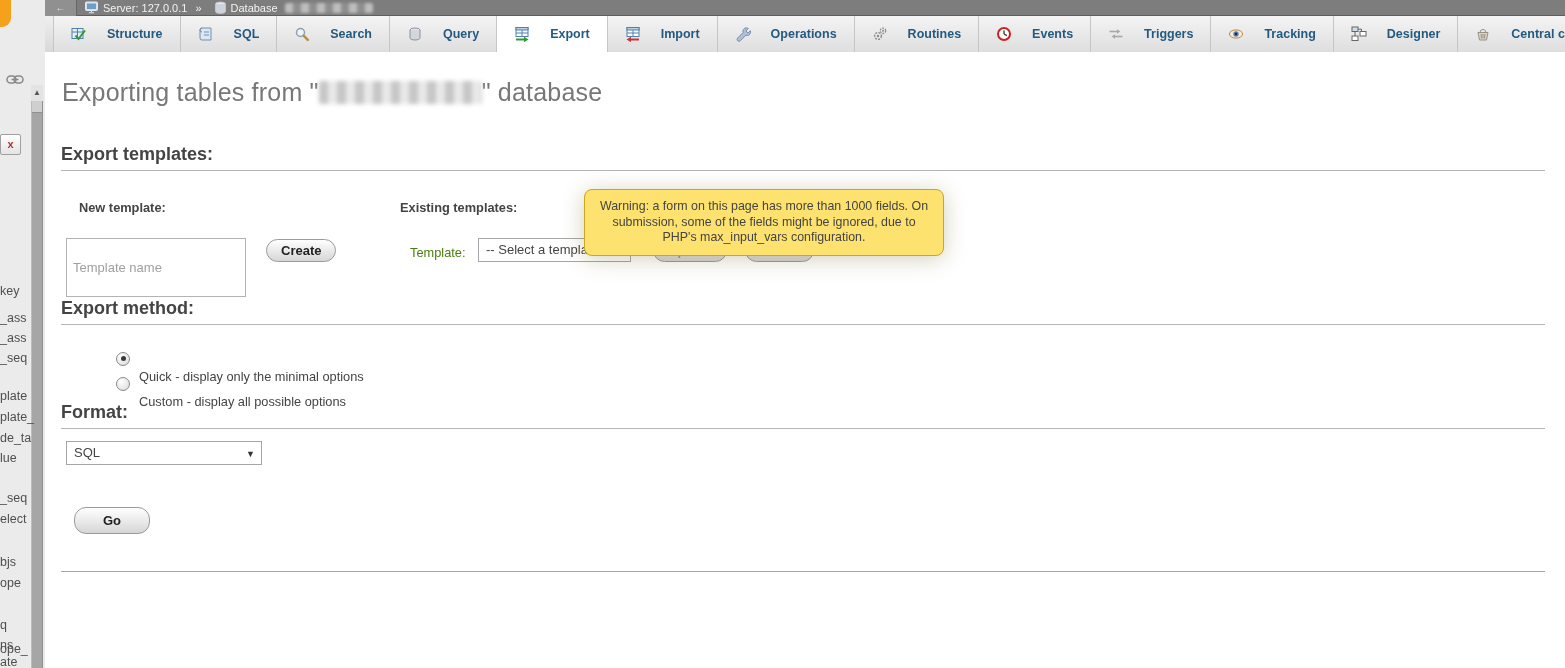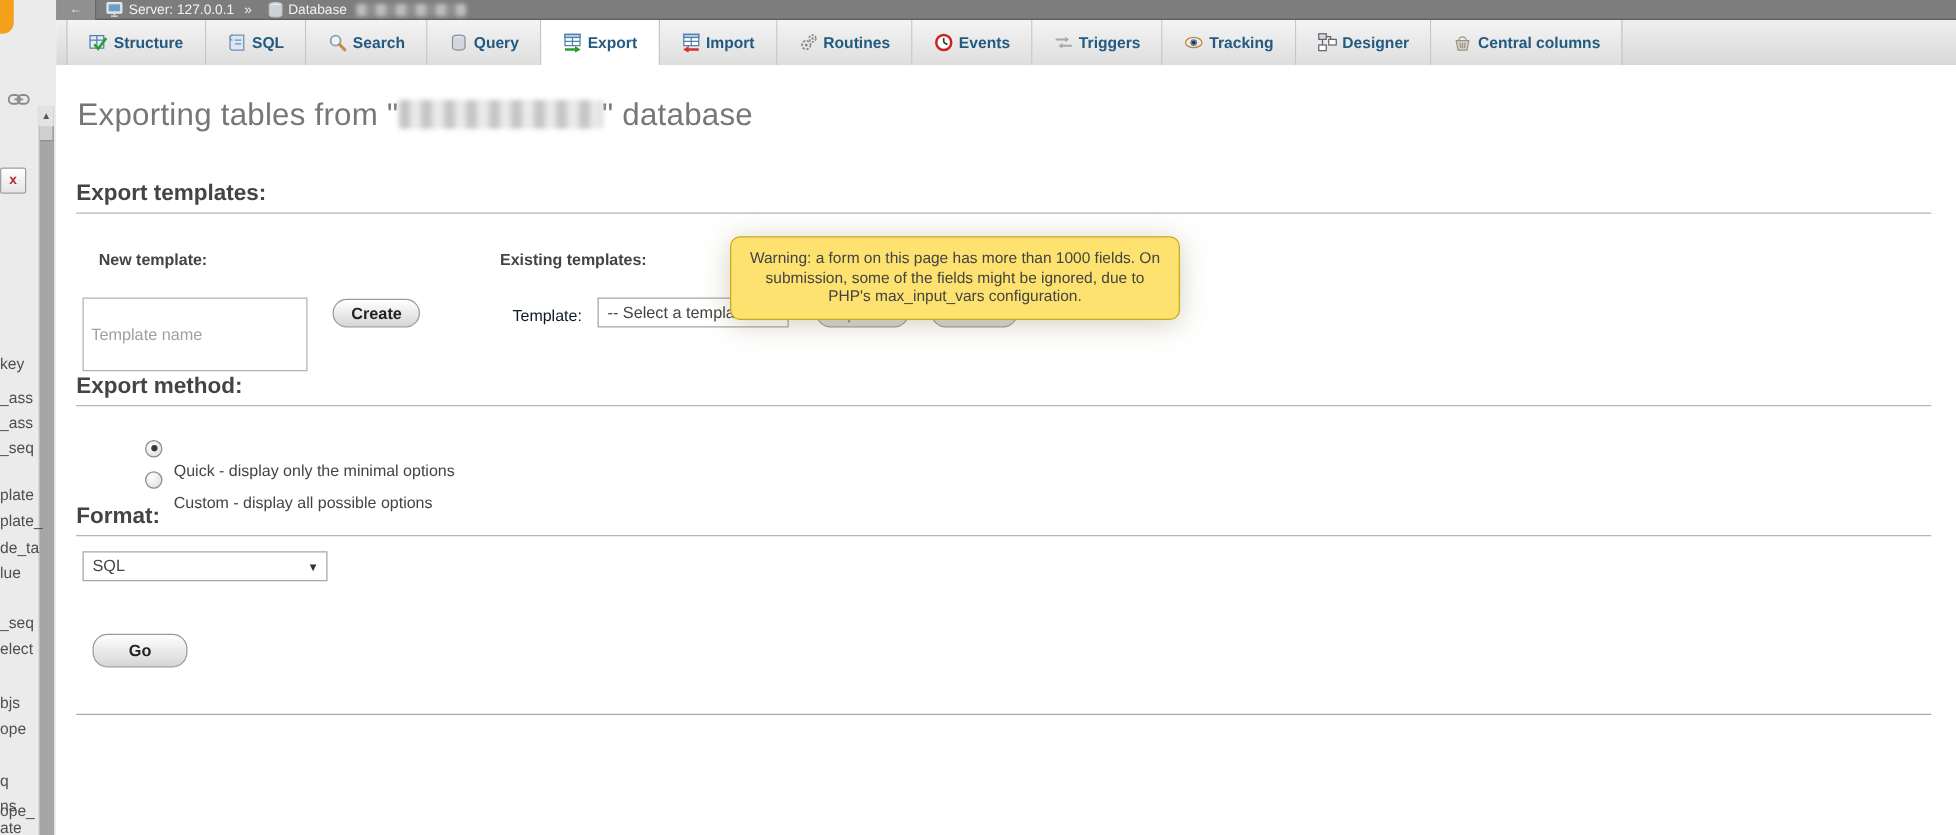--- a/index.html
+++ b/index.html
@@ -36,21 +36,21 @@
   .pixblur{display:inline-block;border-radius:2px;
         background:repeating-linear-gradient(90deg,#c6c6c6 0 9px,#e9e9e9 9px 18px);
         filter:blur(2px);}
   #bc-blur{width:88px;height:10px;margin-left:3px;
         background:repeating-linear-gradient(90deg,#bdbdbd 0 8px,#8f8f8f 8px 16px);filter:blur(1.5px);}
 
   
   #tabbar{position:absolute;left:45px;top:16px;width:1520px;height:36px;
         background:linear-gradient(#efefef,#d8d8d8);display:flex;align-items:stretch;
         padding-left:8px;box-sizing:border-box;}
-  .tab{display:flex;align-items:center;gap:4px;padding:0 17px;border-right:1px solid #c6c6c6;
+  .tab{display:flex;align-items:center;gap:20px;padding:0 17px;border-right:1px solid #c6c6c6;
         color:#235a81;font-weight:bold;font-size:12.5px;cursor:pointer;white-space:nowrap;
         background:linear-gradient(#f4f4f4,#dedede);}
   .tab:first-child{border-left:1px solid #c6c6c6;}
   .tab.active{background:#fff;}
 
   
   #content{position:absolute;left:45px;top:52px;width:1520px;height:616px;background:#fff;}
   #edge-line{position:absolute;left:47px;top:52px;width:1px;height:616px;background:#d9d9d9;}
 
   h2#page-title{position:absolute;left:17px;top:26px;margin:0;font-size:25px;font-weight:normal;
@@ -73,21 +73,21 @@
   #template-name-input::placeholder{color:#a0a0a0;}
 
   .pill-btn{position:absolute;border:1px solid #9a9a9a;border-radius:12px;
         background:linear-gradient(#ffffff,#d6d6d6);font-weight:bold;font-size:13px;color:#222;
         padding:3px 14px;cursor:pointer;font-family:"Liberation Sans",sans-serif;}
   #create-btn{left:221px;top:187px;}
   #update-btn{left:608px;top:187px;color:#999;}
   #delete-btn{left:700px;top:187px;color:#999;}
   #go-btn{left:29px;top:455px;padding:5px 28px;}
 
-  #template-label{position:absolute;left:365px;top:193px;font-size:12.8px;color:#0f172a;}
+  #template-label{position:absolute;left:365px;top:193px;font-size:12.8px;color:#4d7c0f;}
   .fake-select{position:absolute;height:24px;border:1px solid #a6a6a6;background:#fff;
         font-size:13px;color:#444;line-height:22px;padding:0 20px 0 7px;box-sizing:border-box;
         cursor:pointer;white-space:nowrap;overflow:hidden;}
   .fake-select .arrow{position:absolute;right:6px;top:1px;font-size:9px;color:#333;}
   #template-select{left:433px;top:186px;width:153px;}
   #format-select{left:21px;top:389px;width:196px;}
 
   #warning-tooltip{position:absolute;left:539px;top:137px;width:332px;
         background:#fde26f;border:1px solid #c9a81f;border-radius:8px;padding:9px 13px;
         font-size:12.4px;line-height:1.26;color:#444;text-align:center;
@@ -227,20 +227,28 @@
             <line x1="2" y1="7" x2="14" y2="7" stroke="#4f81b0"></line>
             <path d="M5.5 13.5H14" stroke="#cc3333" stroke-width="2"></path>
             <path d="M6 10.8L1.5 13.5 6 16.2z" fill="#cc3333"></path>
           </svg>
         </span>
         <span>Import</span>
       </div>
       <div class="tab">
         <span class="icn">
           <svg width="16" height="16" viewBox="0 0 16 16" xmlns="http://www.w3.org/2000/svg">
+            <path d="M11.5 1.8a3.6 3.6 0 0 0-3.4 4.8L2.7 12a1.9 1.9 0 1 0 2.7 2.7l5.4-5.4a3.6 3.6 0 0 0 4.6-4.6L13 7.1 10.9 5l2.4-2.4a3.6 3.6 0 0 0-1.8-.8z" fill="#aebfd8" stroke="#7a8ea8"></path>
+          </svg>
+        </span>
+        <span>Operations</span>
+      </div>
+      <div class="tab">
+        <span class="icn">
+          <svg width="16" height="16" viewBox="0 0 16 16" xmlns="http://www.w3.org/2000/svg">
             <circle cx="6" cy="10" r="3.4" fill="none" stroke="#8a8a8a" stroke-width="1.4" stroke-dasharray="2 1.2"></circle>
             <circle cx="6" cy="10" r="1.2" fill="#8a8a8a"></circle>
             <circle cx="11" cy="4.8" r="2.7" fill="none" stroke="#8a8a8a" stroke-width="1.3" stroke-dasharray="1.8 1.1"></circle>
             <circle cx="11" cy="4.8" r="1" fill="#8a8a8a"></circle>
           </svg>
         </span>
         <span>Routines</span>
       </div>
       <div class="tab">
         <span class="icn">

